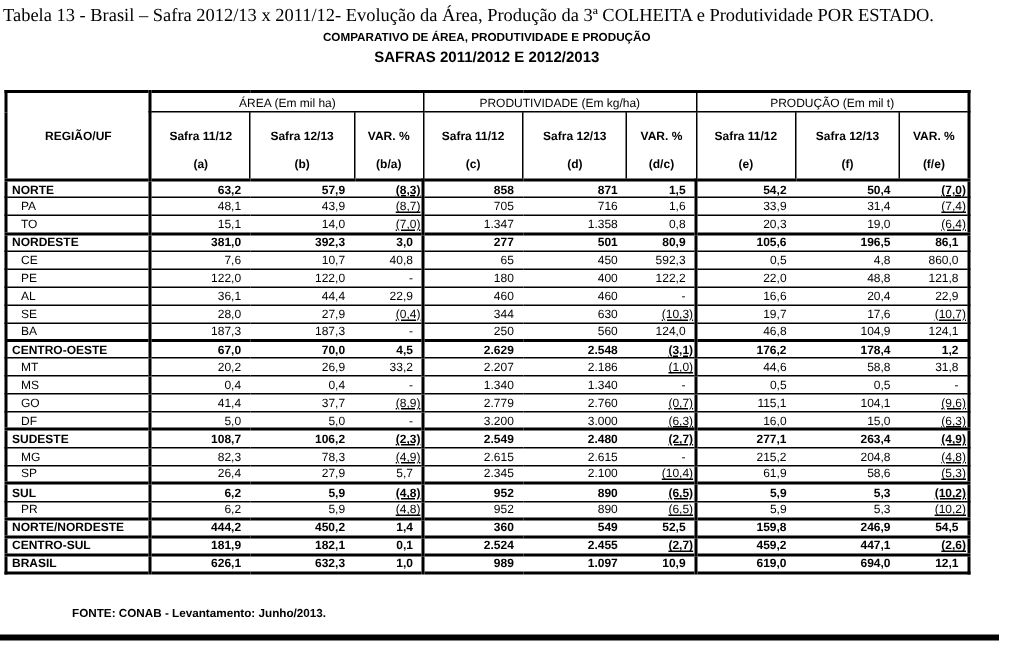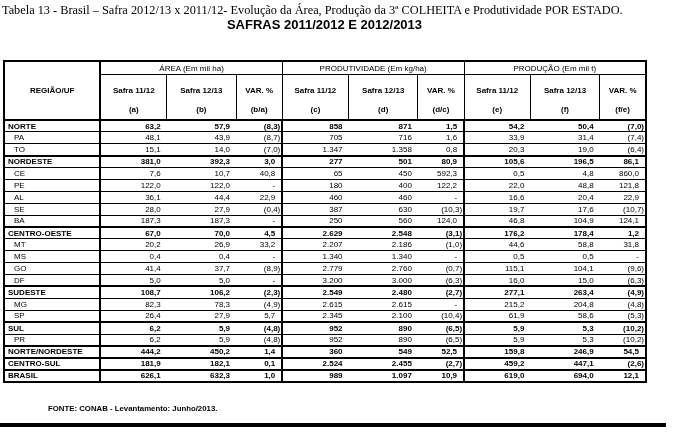--- a/index.html
+++ b/index.html
@@ -3,47 +3,48 @@
 <meta charset="utf-8">
 <style>
   html,body{margin:0;padding:0;}
   body{width:687px;height:432px;background:#fff;position:relative;overflow:hidden;
        font-family:"Liberation Sans",sans-serif;color:#000;}
   .title{position:absolute;left:2px;top:3px;width:685px;
          font-family:"Liberation Serif",serif;font-size:12.3px;white-space:nowrap;}
   .subs{position:absolute;left:3px;top:18px;width:643px;text-align:center;font-weight:bold;}
   .sub1{font-size:7.5px;line-height:11px;}
   .sub2{font-size:7.8px;line-height:14px;}
-  .sub3{font-size:13px;line-height:13px;}
+  .sub3{font-size:10px;line-height:13px;}
   table.tbl{position:absolute;left:3px;top:60px;width:644px;border-collapse:collapse;
             table-layout:fixed;border:2px solid #000;}
   .tbl th,.tbl td{padding:0;font-size:8px;vertical-align:middle;}
   .gb{border-right:2px solid #000;}
   .region-th{font-weight:bold;text-align:center;font-size:8px;}
   .group-th{font-weight:normal;text-align:center;border:1px solid #000;height:12px;}
   .sub-th{border:1px solid #000;height:44px;font-weight:bold;text-align:center;margin-left:31px;}
   .sub-th .l1{margin-top:6px;line-height:10px;font-size:8px;}
   .sub-th .l2{margin-top:9px;line-height:10px;font-size:8px;}
   tbody tr{height:11.9px;}
   tbody td{border-top:1px solid #000;}
   tbody tr.region td{border-top:2px solid #000;font-weight:bold;}
   td.name{text-align:left;padding-left:9px;white-space:nowrap;margin-top:20px;}
   tr.region td.name{padding-left:3px;}
   td.val{text-align:right;padding-right:6px;white-space:nowrap;}
-  td.val.paren{padding-right:1px;}
+  td.val.paren{padding-right:1px;text-decoration:underline;}
   .fonte{position:absolute;left:4px;top:404px;font-size:7.8px;font-weight:bold;margin-left:44px;}
   .black-bar{position:absolute;left:0;top:423px;width:666px;height:4px;background:#000;}
 </style>
 </head>
 <body>
 
 <div class="page">
   <div class="title">Tabela 13 - Brasil – Safra 2012/13 x 2011/12- Evolução da Área, Produção da 3ª COLHEITA e Produtividade POR ESTADO.</div>
 
   <div class="subs">
+    <div class="sub2">COMPARATIVO DE ÁREA, PRODUTIVIDADE E PRODUÇÃO</div>
     <div class="sub3">SAFRAS 2011/2012 E 2012/2013</div>
   </div>
 
   <table class="tbl">
     <colgroup>
       <col style="width:96px">
       <col style="width:66px">
         <col style="width:69px">
         <col style="width:46px">
       <col style="width:66px">
@@ -182,21 +183,21 @@
           <td class="val gb">-</td>
           <td class="val">16,6</td>
           <td class="val">20,4</td>
           <td class="val">22,9</td>
         </tr>
         <tr class="state">
           <td class="name gb">SE</td>
           <td class="val">28,0</td>
           <td class="val">27,9</td>
           <td class="val gb paren">(0,4)</td>
-          <td class="val">387</td>
+          <td class="val">344</td>
           <td class="val">630</td>
           <td class="val gb paren">(10,3)</td>
           <td class="val">19,7</td>
           <td class="val">17,6</td>
           <td class="val paren">(10,7)</td>
         </tr>
         <tr class="state">
           <td class="name gb">BA</td>
           <td class="val">187,3</td>
           <td class="val">187,3</td>

